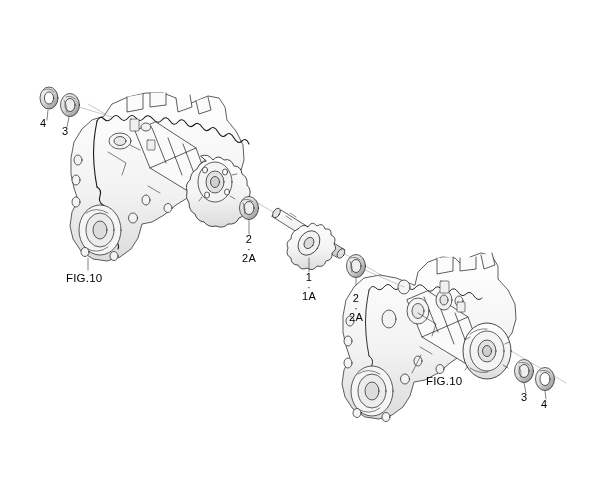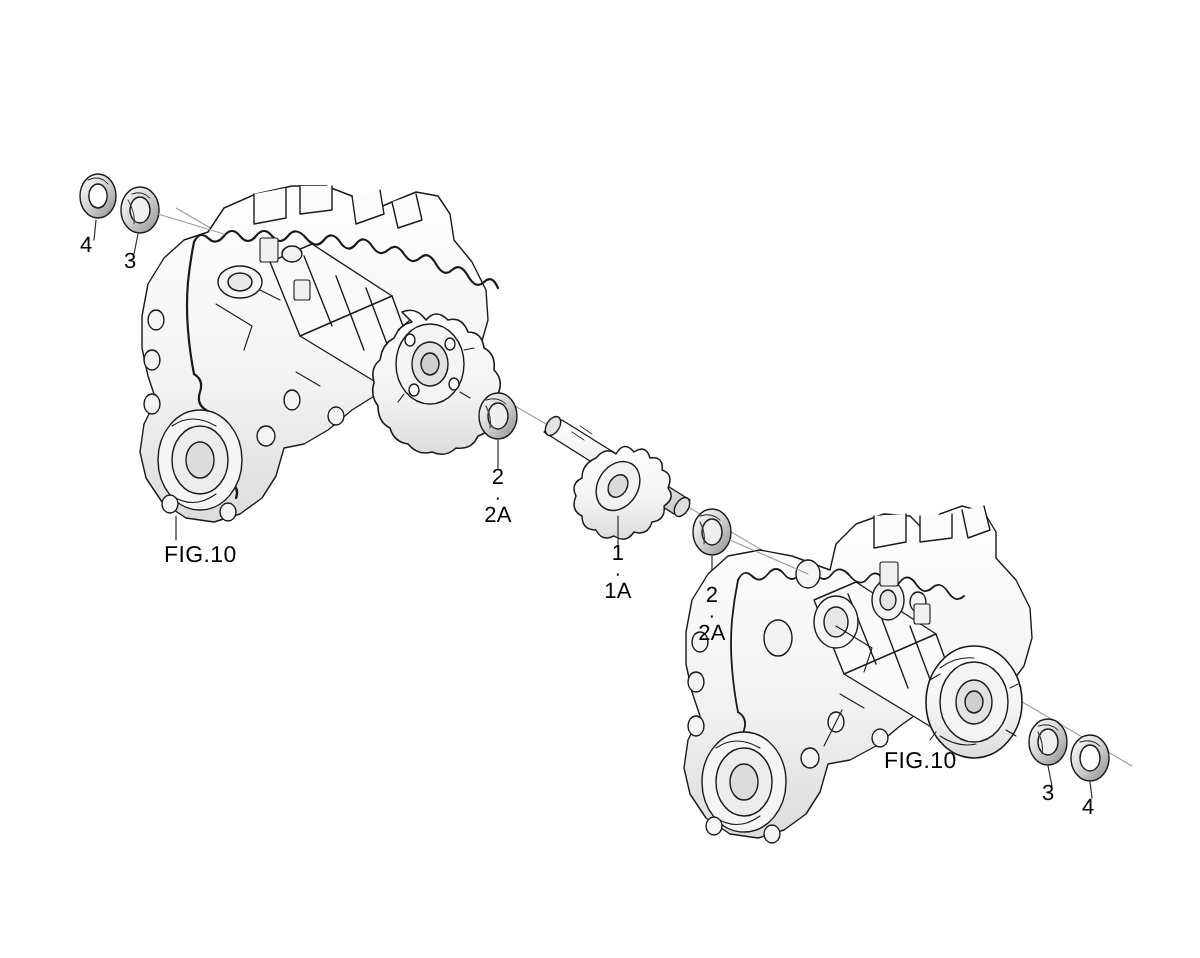--- a/index.html
+++ b/index.html
@@ -38,21 +38,20 @@
   .lbl-stack {
     text-align: center;
   }
   .lbl-stack .dot {
     font-size: 10px;
     line-height: 0.75;
     display: block;
   }
   .lbl-fig {
     font-size: 11.5px;
-    margin-left: 16px;
   }
 </style>
 </head>
 <body>
 
 <div id="diagram-root">
 
   <svg id="diagram-svg" viewBox="0 0 600 479" xmlns="http://www.w3.org/2000/svg">
     <defs>
       <linearGradient id="ringGrad" x1="0" y1="0" x2="1" y2="1">

